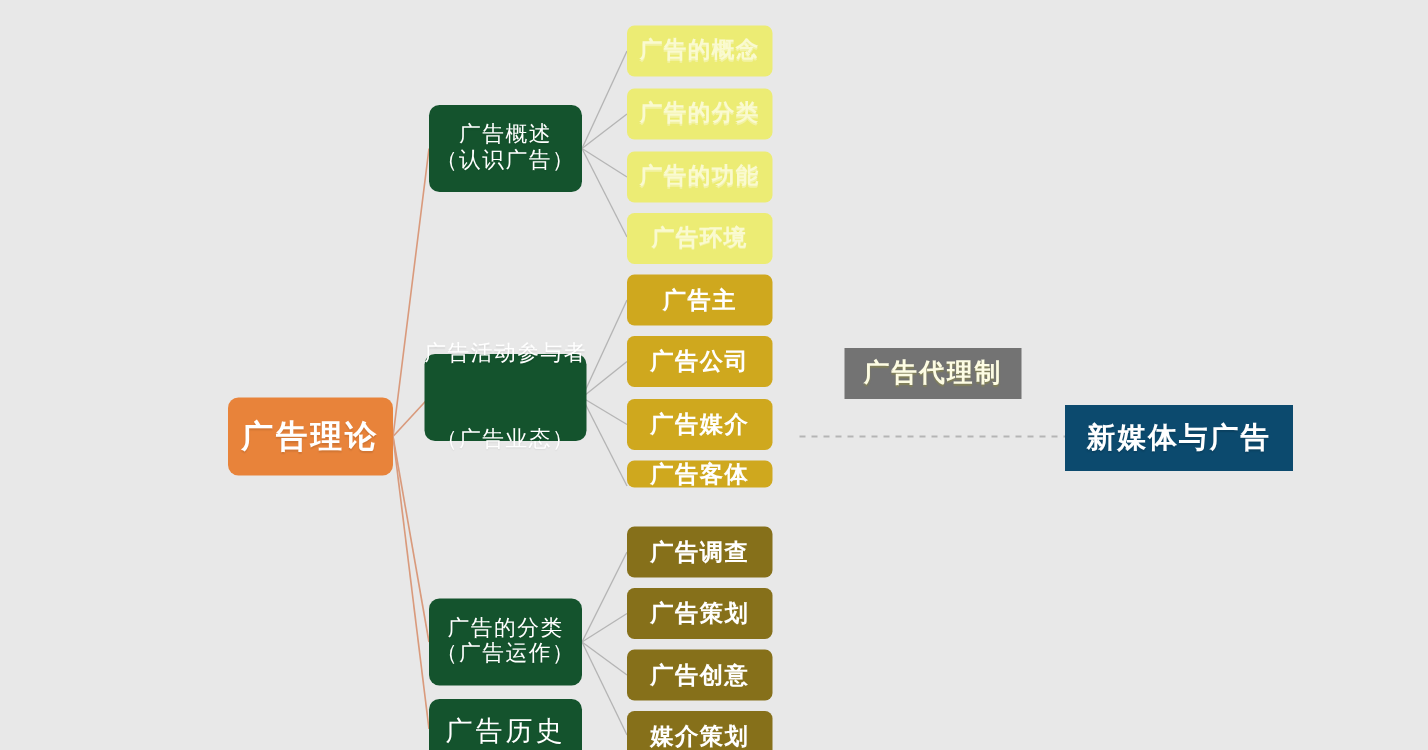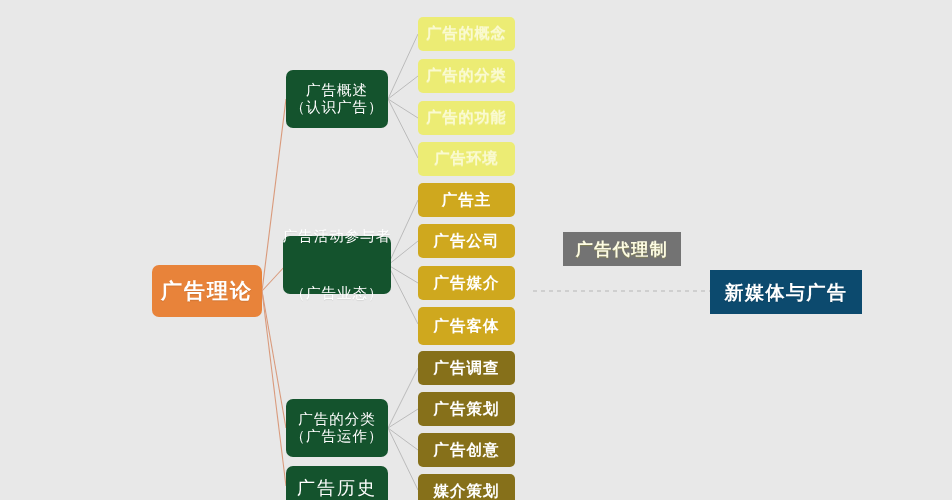--- a/index.html
+++ b/index.html
@@ -185,21 +185,21 @@
 
   <div class="node n-gold" style="left:418px; top:183px; width:97px; height:34px;">
     <span>广告主</span>
   </div>
   <div class="node n-gold" style="left:418px; top:224px; width:97px; height:34px;">
     <span>广告公司</span>
   </div>
   <div class="node n-gold" style="left:418px; top:266px; width:97px; height:34px;">
     <span>广告媒介</span>
   </div>
-  <div class="node n-gold" style="left:418px; top:307px; width:97px; height:38px;">
+  <div class="node n-gold" style="left:418px; top:307px; width:97px; height:18px;">
     <span>广告客体</span>
   </div>
 
   <div class="node n-olive" style="left:418px; top:351px; width:97px; height:34px;">
     <span>广告调查</span>
   </div>
   <div class="node n-olive" style="left:418px; top:392px; width:97px; height:34px;">
     <span>广告策划</span>
   </div>
   <div class="node n-olive" style="left:418px; top:433px; width:97px; height:34px;">

